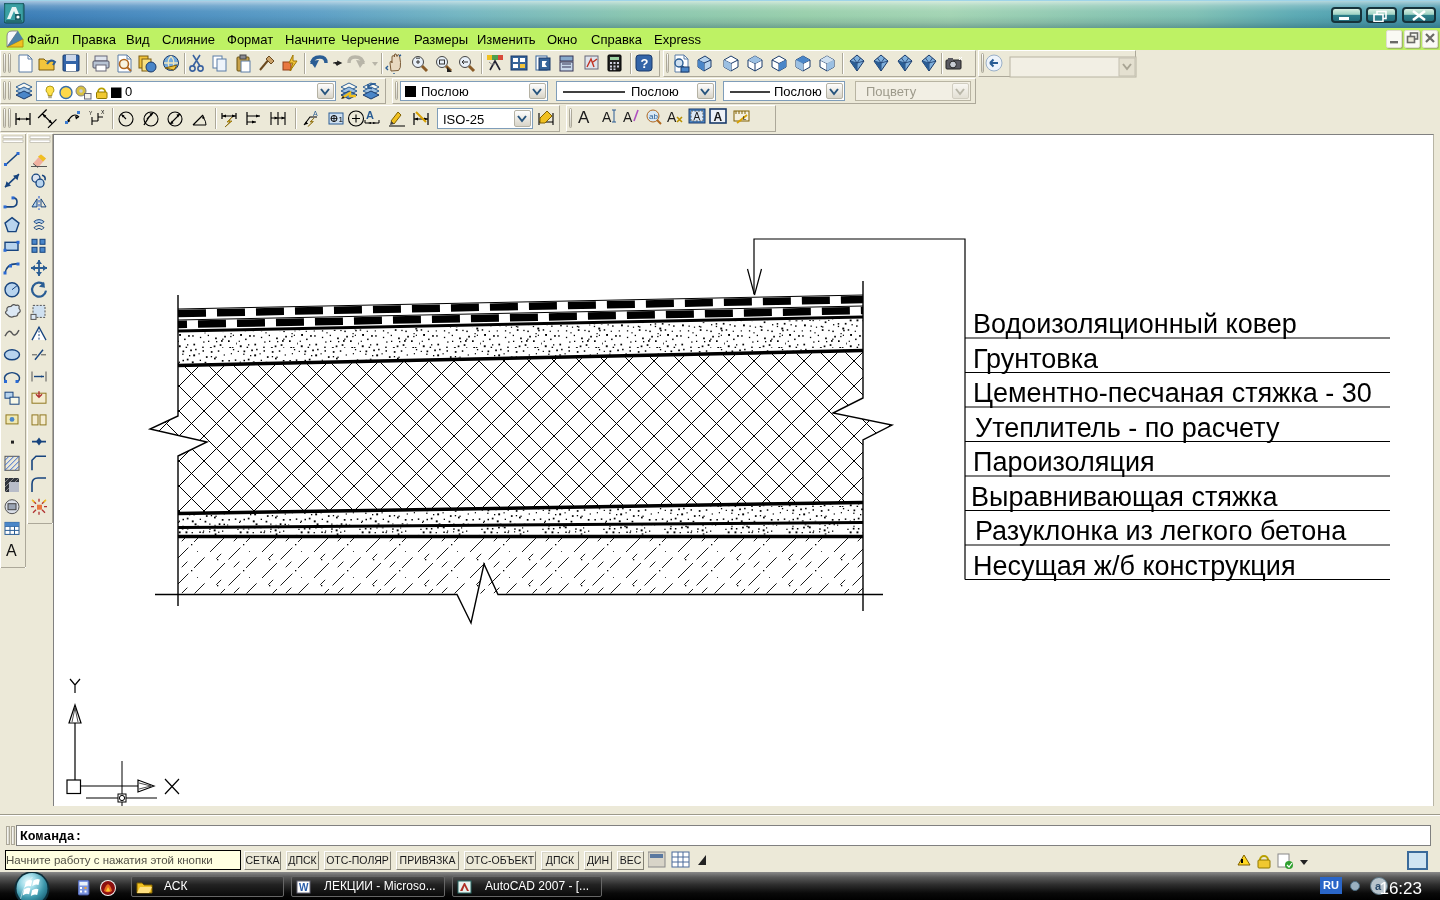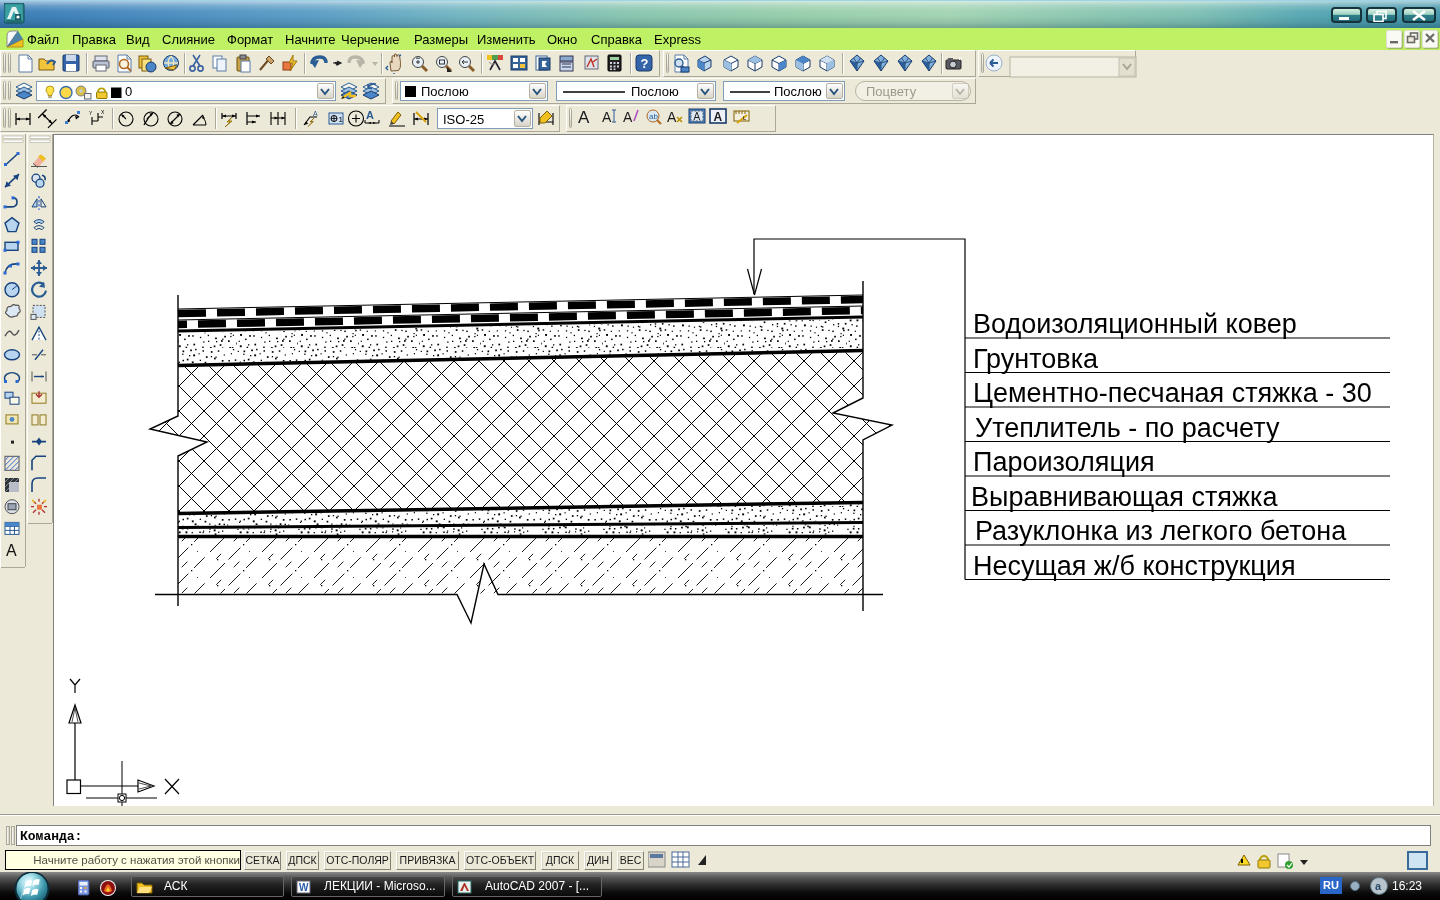--- a/index.html
+++ b/index.html
@@ -30,42 +30,42 @@
   #row1 { left:0; top:50px; width:1440px; height:28px; background:#ece9d8; }
   #row2 { left:0; top:78px; width:1440px; height:27px; background:#ece9d8; }
   #row3 { left:0; top:105px; width:1440px; height:28px; background:#ece9d8; }
   .tbpanel { position:absolute; border:1px solid #fff; border-right-color:#aca899; border-bottom-color:#aca899; }
   .grip { position:absolute; width:3px; background:linear-gradient(180deg,#fff,#cfcdc0); border:1px solid #aca899; border-radius:2px; }
 
   .combo { position:absolute; background:#fff; border:1px solid #7f9db9; font-size:13px; color:#000; }
   .combo .btn { position:absolute; right:1px; top:1px; bottom:1px; width:17px;
      background:linear-gradient(180deg,#fefefe,#d8d4c8); border:1px solid #b5b2a4; border-radius:2px; }
   .combo .btn svg { display:block; margin:3px auto 0; }
-  .combo.disabled { background:#f2efe4; border-color:#b8b4a2; color:#9d9a8b;border-radius:10px; }
+  .combo.disabled { background:#f2efe4; border-color:#b8b4a2; color:#9d9a8b; }
 
   
   #leftdock { left:0; top:133px; width:54px; height:673px; background:#ece9d8; }
 
   
   #canvas { left:53px; top:134px; width:1381px; height:673px; background:#fff;
             border-left:1px solid #808080; border-top:1px solid #808080; border-right:1px solid #b8b5a5; }
 
   
   #cmddock { left:0; top:806px; width:1440px; height:44px; background:#ece9d8; }
   #cmdwin { position:absolute; left:16px; top:19px; width:1415px; height:21px; background:#fff;
             border:1px solid #808080; font-family:"Liberation Mono", monospace; font-size:13px; font-weight:bold;
             padding:3px 8px 0 3px; }
 
   
   #statusbar { left:0; top:850px; width:1440px; height:22px; background:#ece9d8; }
   .sbtn { position:absolute; top:1px; height:19px; background:#ece9d8; border:1px solid #fff;
           border-right-color:#848275; border-bottom-color:#848275; box-shadow:1px 1px 0 #d8d5c6 inset;
           font-size:10.5px; color:#18181a; text-align:center; line-height:17px; }
   #tooltip { position:absolute; left:5px; top:0px; width:236px; height:20px; background:#ffffe1;
-             border:1px solid #000; font-size:11.5px; color:#504f45; text-align:right; line-height:18px; white-space:nowrap; }
+             border:1px solid #000; font-size:11.5px; color:#504f45; text-align:left; line-height:18px; white-space:nowrap; }
 
   
   #taskbar { left:0; top:872px; width:1440px; height:28px;
      background:linear-gradient(180deg,#8a8a8a 0%,#5a5a5a 18%,#2e2e2e 45%,#0a0a0a 75%,#000 100%); }
   .task { position:absolute; top:4px; height:21px; background:linear-gradient(180deg,#4a4a4a 0%,#222 40%,#0a0a0a 100%);
           border:1px solid #666; border-radius:2px; color:#fff; font-size:12px; line-height:19px; white-space:nowrap; overflow:hidden; }
   .task .lbl { margin-left:32px; }
   #tray { position:absolute; right:0; top:0; height:28px; color:#fff; font-size:12px; }
 </style>
 </head>
@@ -1060,15 +1060,15 @@
   </div>
   <div id="tray" class="abs">
     <div class="abs" style="right:98px;top:5px;width:22px;height:17px;background:#2a66c8;color:#fff;font-size:11px;font-weight:bold;text-align:center;line-height:16px">RU</div>
     <svg class="abs" style="right:80px;top:9px" width="10" height="10">
         <circle cx="5" cy="5" r="4.5" fill="#9ab0c0" stroke="#4a6a80"></circle>
       </svg>
     <svg class="abs" style="right:52px;top:5px" width="18" height="18">
       <circle cx="9" cy="9" r="8.5" fill="#b8c4cc" stroke="#55707e"></circle>
       <text x="5" y="13" font-size="11" font-weight="bold" fill="#2a4a6a" font-family="Liberation Sans">a</text>
     </svg>
-    <div class="abs" style="right:18px;top:7px;font-size:12px;color:#fff">16:23</div>
+    <div class="abs" style="right:18px;top:7px;font-size:17px;color:#fff">16:23</div>
   </div>
 </div>
 
 </body></html>

